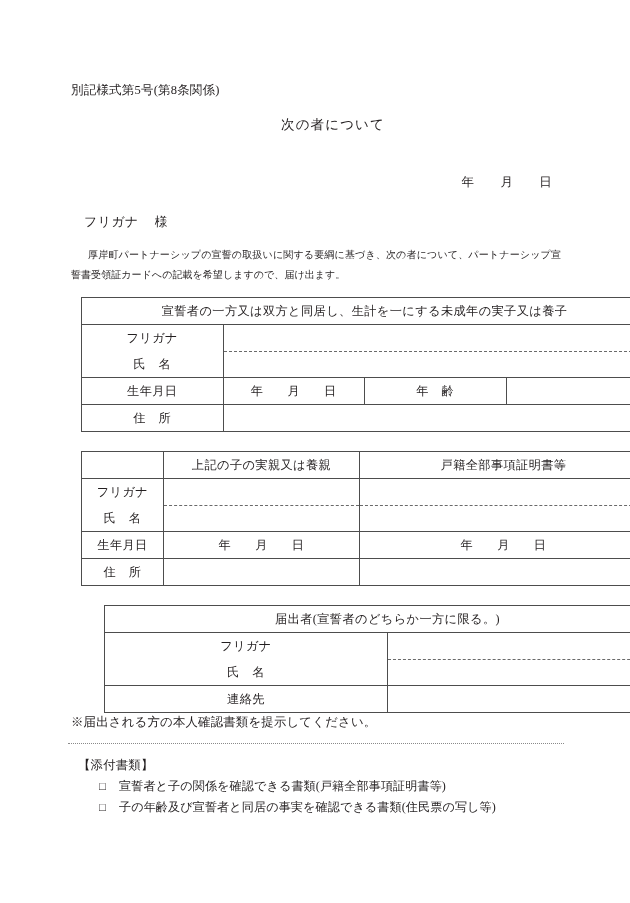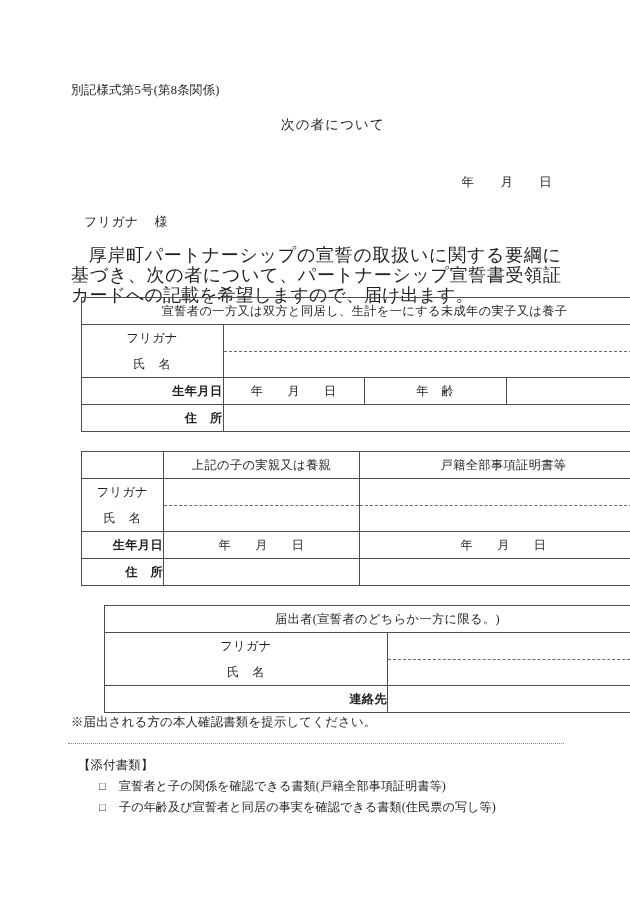--- a/index.html
+++ b/index.html
@@ -59,21 +59,21 @@
     letter-spacing: 0.6px;
     white-space: nowrap;
   }
   .addressee .gap { display: inline-block; width: 16px; }
 
   .body-text {
     position: absolute;
     left: 71px;
     top: 245px;
     width: 490px;
-    font-size: 18px;
+    font-size: 10px;
     line-height: 20px;
     letter-spacing: 0.05px;
     text-align: justify;
   }
   .body-text .indent { display: inline-block; width: 17px; }
 
   
   .form-table {
     position: absolute;
     left: 81px;
@@ -86,22 +86,21 @@
     border: 1px solid #4d4d4d;
     padding: 0;
     vertical-align: middle;
     height: 26px;
     letter-spacing: 0.4px;
   }
   .form-table td.c { text-align: center; }
   .form-table td.blank { }
   .label-cell {
     width: 81px;
-    text-align: right;
-    font-weight: bold;
+    text-align: center;
   }
   .section-head {
     text-align: center;
     height: 27px;
   }
 
   
   .name-label-stack {
     width: 81px;
     padding: 0;

